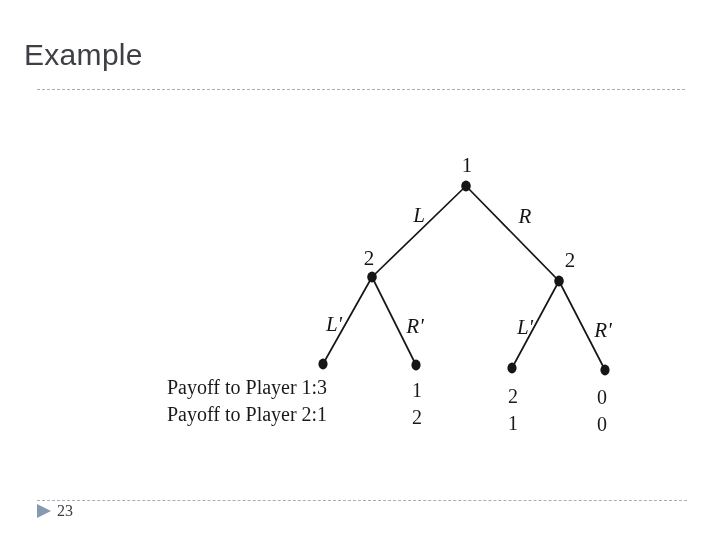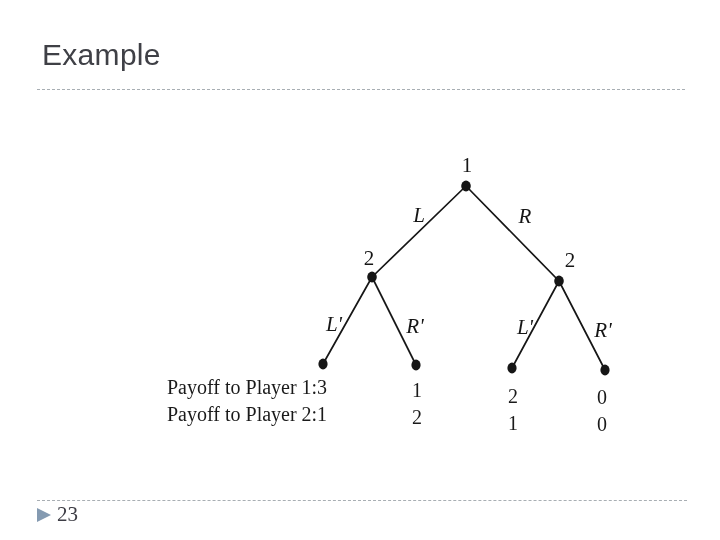--- a/index.html
+++ b/index.html
@@ -15,21 +15,21 @@
   .slide {
     position: relative;
     width: 720px;
     height: 540px;
     background: var(--background);
     overflow: hidden;
     font-family: "Liberation Sans", sans-serif;
   }
   .slide-title {
     position: absolute;
-    left: 42px;
+    left: 24px;
     top: 38px;
     font-size: 30px;
     font-weight: 400;
     letter-spacing: 0.3px;
     color: var(--title-color);
   }
   .divider {
     position: absolute;
     height: 0;
     border-top: 1px dashed var(--dash-color);
@@ -82,21 +82,21 @@
     gap: 6px;
   }
   .page-arrow {
     width: 0; height: 0;
     border-top: 7px solid transparent;
     border-bottom: 7px solid transparent;
     border-left: 14px solid var(--arrow-color);
   }
   .page-number {
     font-family: "Liberation Serif", "DejaVu Serif", serif;
-    font-size: 21px;
+    font-size: 16px;
     color: var(--page-number-color);
   }
 </style>
 </head>
 <body>
 
 <div class="slide">
 
   <div class="slide-title">Example</div>
   <div class="divider divider-top"></div>

